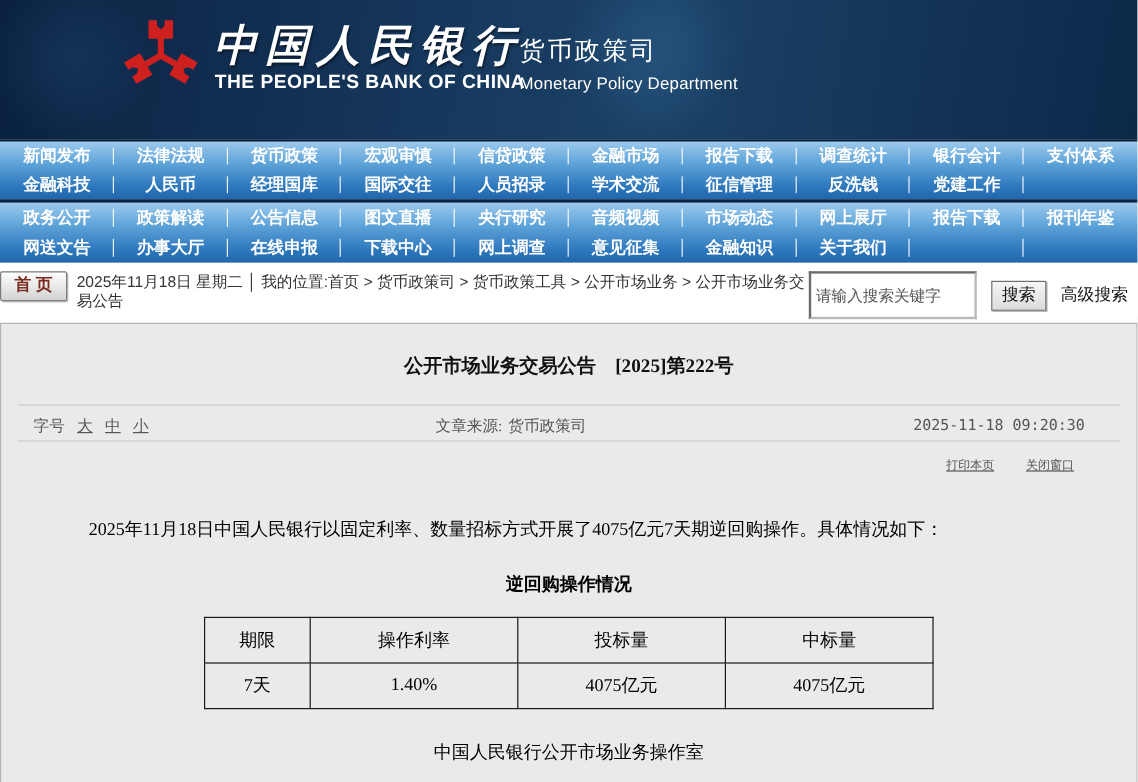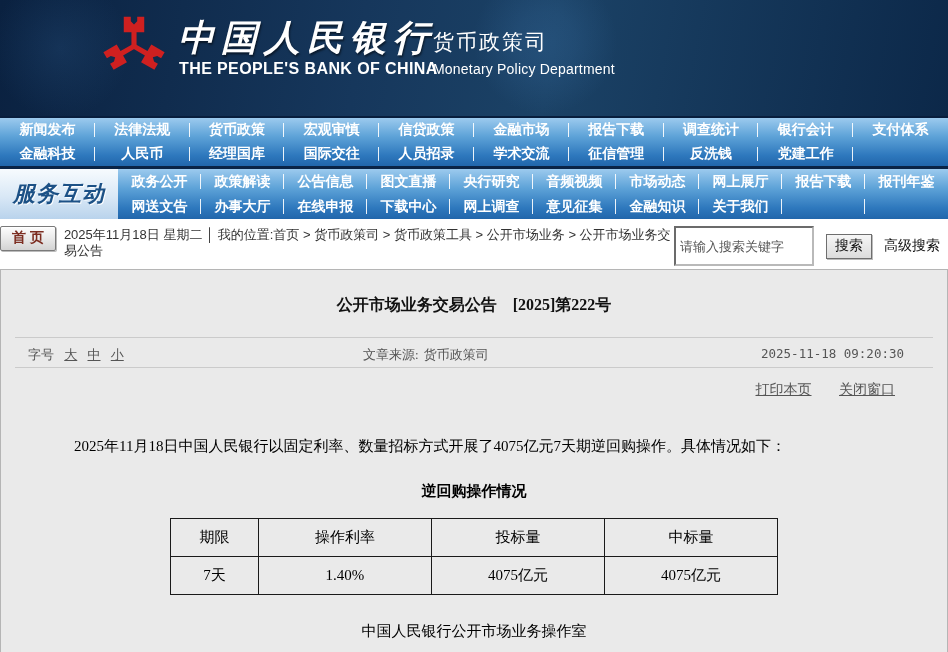--- a/index.html
+++ b/index.html
@@ -82,21 +82,21 @@
     font-family: "Liberation Serif", serif;
   }
   .art-title { padding: 25px 0 21px; text-align: center; font-size: 16px; font-weight: bold; color: #111; }
   .hr { border-top: 1px solid #cbcbcb; margin: 0 14px; height: 0; }
   .meta { position: relative; height: 29px; font-size: 13px; color: #555; }
   .meta-size { position: absolute; left: 27px; top: 8px; }
   .size-link { text-decoration: underline; margin-left: 7px; cursor: pointer; }
   .meta-src { position: absolute; left: 362px; top: 8px; }
   .meta-src .src-val { margin-left: 5px; }
   .meta-time { position: absolute; right: 43px; top: 8px; font-family: "DejaVu Sans Mono", monospace; font-size: 12.5px; }
-  .links-row { text-align: right; padding: 13px 52px 0 12px; font-size: 14px; }
+  .links-row { text-align: right; padding: 13px 52px 0 12px; font-size: 10px; }
   .links-row a { color: #555; text-decoration: underline; margin-left: 24px; cursor: pointer; }
   .body-p { margin: 37px 40px 0; text-indent: 2.2em; font-size: 15px; color: #000; line-height: 21px; }
   .tbl-title { margin-top: 25px; text-align: center; font-weight: bold; font-size: 15px; color: #000; }
   .optable { width: 608px; margin: 17px auto 0; border-collapse: collapse; }
   .optable th, .optable td {
     border: 1px solid #1a1a1a; height: 38px; text-align: center;
     font-size: 15px; font-weight: normal; color: #000;
   }
   .sig { margin-top: 27px; text-align: center; font-size: 15px; color: #000; }
   .sig-date { margin-top: 23px; text-align: center; font-size: 15px; color: #000; }
@@ -140,21 +140,20 @@
     <div class="nav-cell">学术交流</div>
     <div class="nav-cell">征信管理</div>
     <div class="nav-cell">反洗钱</div>
     <div class="nav-cell">党建工作</div>
     <div class="nav-cell"></div>
   </div>
 </div>
 <div class="nav-sep"></div>
 
 <div class="nav-block">
-  <div class="nav-label">服务互动</div>
   <div class="nav-grid">
     <div class="nav-cell">政务公开</div>
     <div class="nav-cell">政策解读</div>
     <div class="nav-cell">公告信息</div>
     <div class="nav-cell">图文直播</div>
     <div class="nav-cell">央行研究</div>
     <div class="nav-cell">音频视频</div>
     <div class="nav-cell">市场动态</div>
     <div class="nav-cell">网上展厅</div>
     <div class="nav-cell">报告下载</div>

